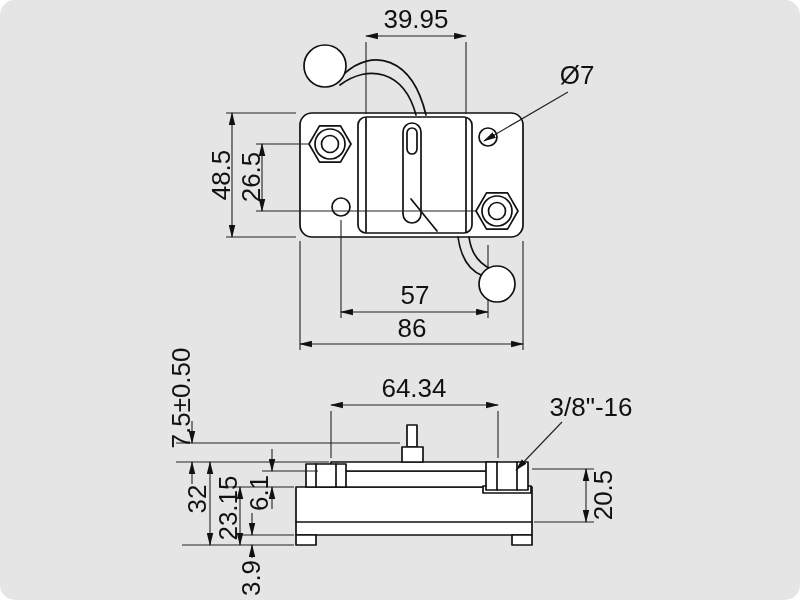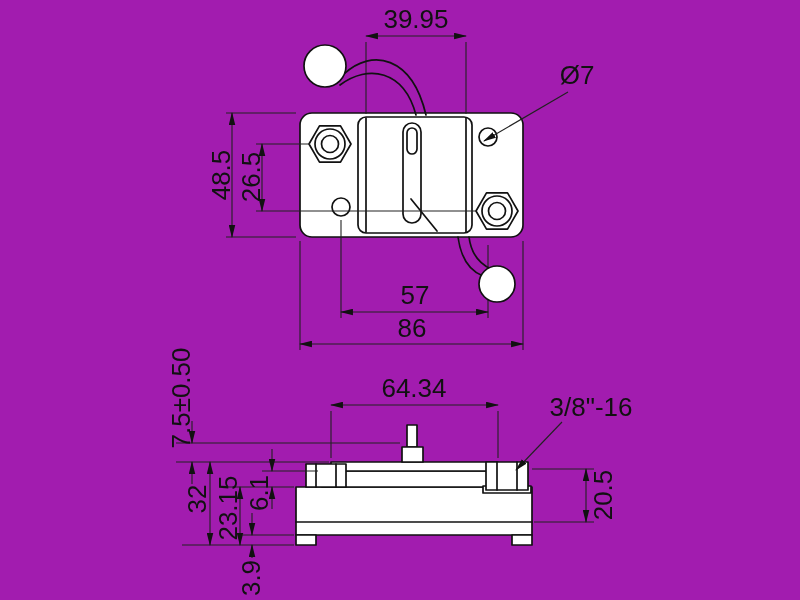--- a/index.html
+++ b/index.html
@@ -1,16 +1,16 @@
 <!DOCTYPE html>
 <html><head>
 <meta charset="utf-8">
 <style>
   html,body{margin:0;padding:0;background:#ffffff;}
-  .stage{width:800px;height:600px;background:#a21caf;overflow:hidden;}
+  .stage{width:800px;height:600px;background:#e5e5e5;overflow:hidden;border-radius:15px;}
   svg{display:block;}
   .dw{stroke:#111;stroke-width:1.7;fill:none;stroke-linecap:round;stroke-linejoin:round;}
   .dwf{stroke:#111;stroke-width:1.7;fill:#ffffff;stroke-linejoin:round;}
   .dim{stroke:#222;stroke-width:1.1;fill:none;}
   .dt{font-family:"Liberation Sans",sans-serif;font-size:26px;fill:#111;}
 </style>
 </head>
 <body>
 
 <div class="stage">

